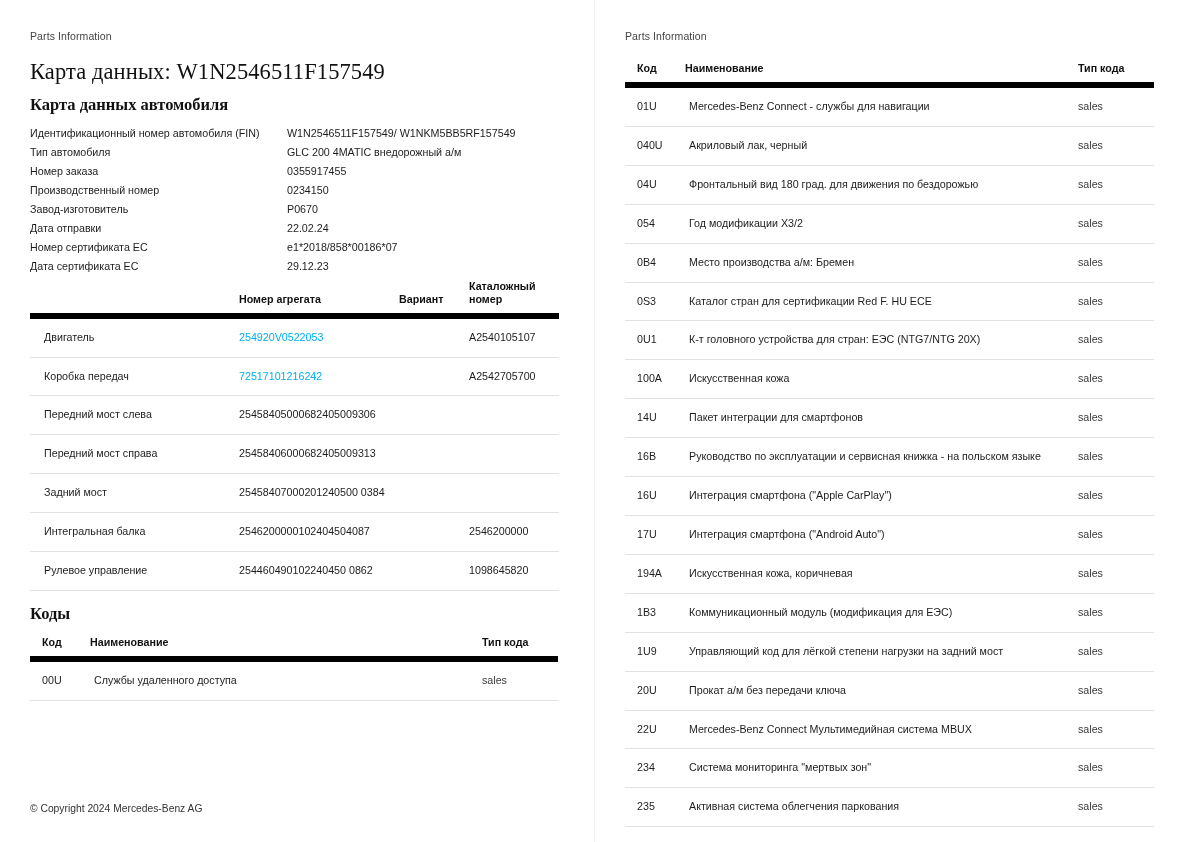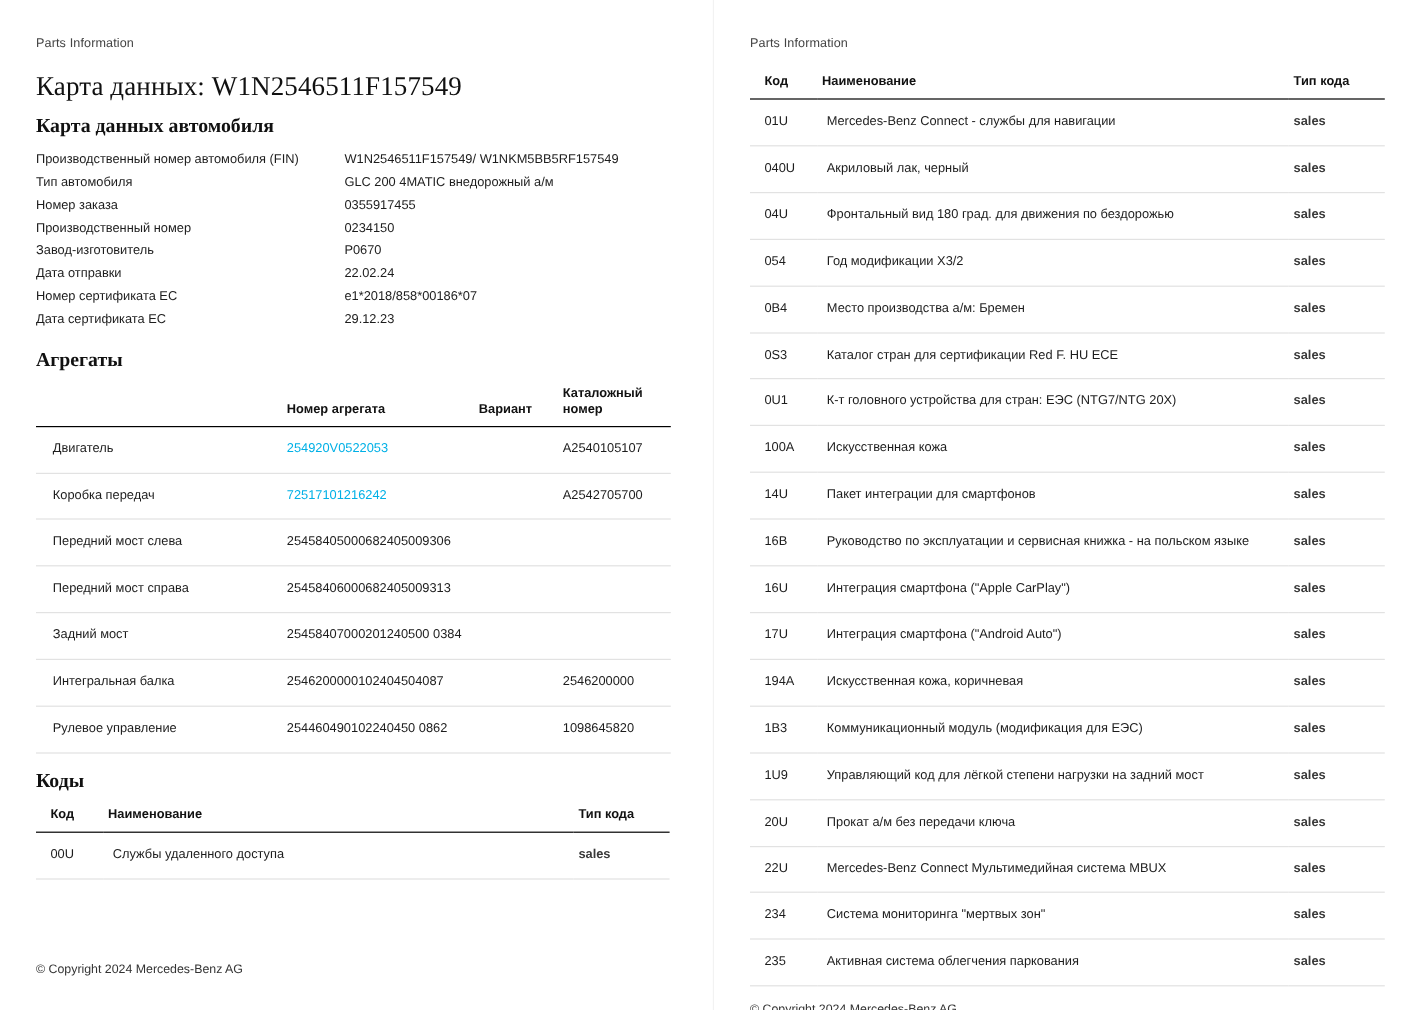--- a/index.html
+++ b/index.html
@@ -76,21 +76,21 @@
     border-collapse: collapse;
     table-layout: fixed;
   }
   table.tbl thead th {
     font-size: 10.7px;
     font-weight: 700;
     color: #111;
     text-align: left;
     padding: 3px 4px 7px 4px;
     vertical-align: bottom;
-    border-bottom: 1px solid #000000;
+    border-bottom: 6px solid #000000;
     line-height: 1.22;
   }
   table.tbl tbody td {
     font-size: 10.7px;
     color: #1d1d1d;
     text-align: left;
     padding: 12px 4px;
     vertical-align: middle;
     border-bottom: 1px solid #e2e2e2;
     line-height: 1.3;
@@ -112,21 +112,21 @@
   }
 
   
   .tbl-codes col.c-code { width: 56px; }
   .tbl-codes col.c-desc { width: auto; }
   .tbl-codes col.c-type { width: 80px; }
   .tbl-codes thead th.h-code { padding-left: 12px; }
   .tbl-codes thead th.h-type { text-align: left; }
   .tbl-codes tbody td.cell-code { padding-left: 12px; }
   .tbl-codes tbody td.cell-desc { padding-left: 8px; }
-  .tbl-codes tbody td.cell-type { color: #3a3a3a; font-weight: bold; }
+  .tbl-codes tbody td.cell-type { color: #3a3a3a; }
   .tbl-codes tbody td { padding-top: 11.5px; padding-bottom: 11.5px; }
 
   .spacer { flex: 1 1 auto; }
 
   .footer {
     font-size: 10.3px;
     color: #333;
     padding: 0 0 28px 0;
     margin-top: 14px;
   }
@@ -141,21 +141,21 @@
 
     <div class="crumb">Parts Information</div>
 
     <h1 class="doc-title">Карта данных: W1N2546511F157549</h1>
 
     <h2 class="section-title">Карта данных автомобиля</h2>
 
     <table class="kv">
       <tbody>
           <tr>
-            <td class="k">Производственный номер автомобиля (FIN)</td>
+            <td class="k">Идентификационный номер автомобиля (FIN)</td>
             <td class="v">W1N2546511F157549/ W1NKM5BB5RF157549</td>
           </tr>
           <tr>
             <td class="k">Тип автомобиля</td>
             <td class="v">GLC 200 4MATIC внедорожный а/м</td>
           </tr>
           <tr>
             <td class="k">Номер заказа</td>
             <td class="v">0355917455</td>
           </tr>
@@ -175,21 +175,20 @@
             <td class="k">Номер сертификата ЕС</td>
             <td class="v">e1*2018/858*00186*07</td>
           </tr>
           <tr>
             <td class="k">Дата сертификата ЕС</td>
             <td class="v">29.12.23</td>
           </tr>
         </tbody>
     </table>
 
-    <h2 class="section-title loose">Агрегаты</h2>
 
     <table class="tbl tbl-agg">
       <colgroup>
         <col class="c-name">
           <col class="c-num">
           <col class="c-var">
           <col class="c-cat">
       </colgroup>
       <thead>
         <tr>

